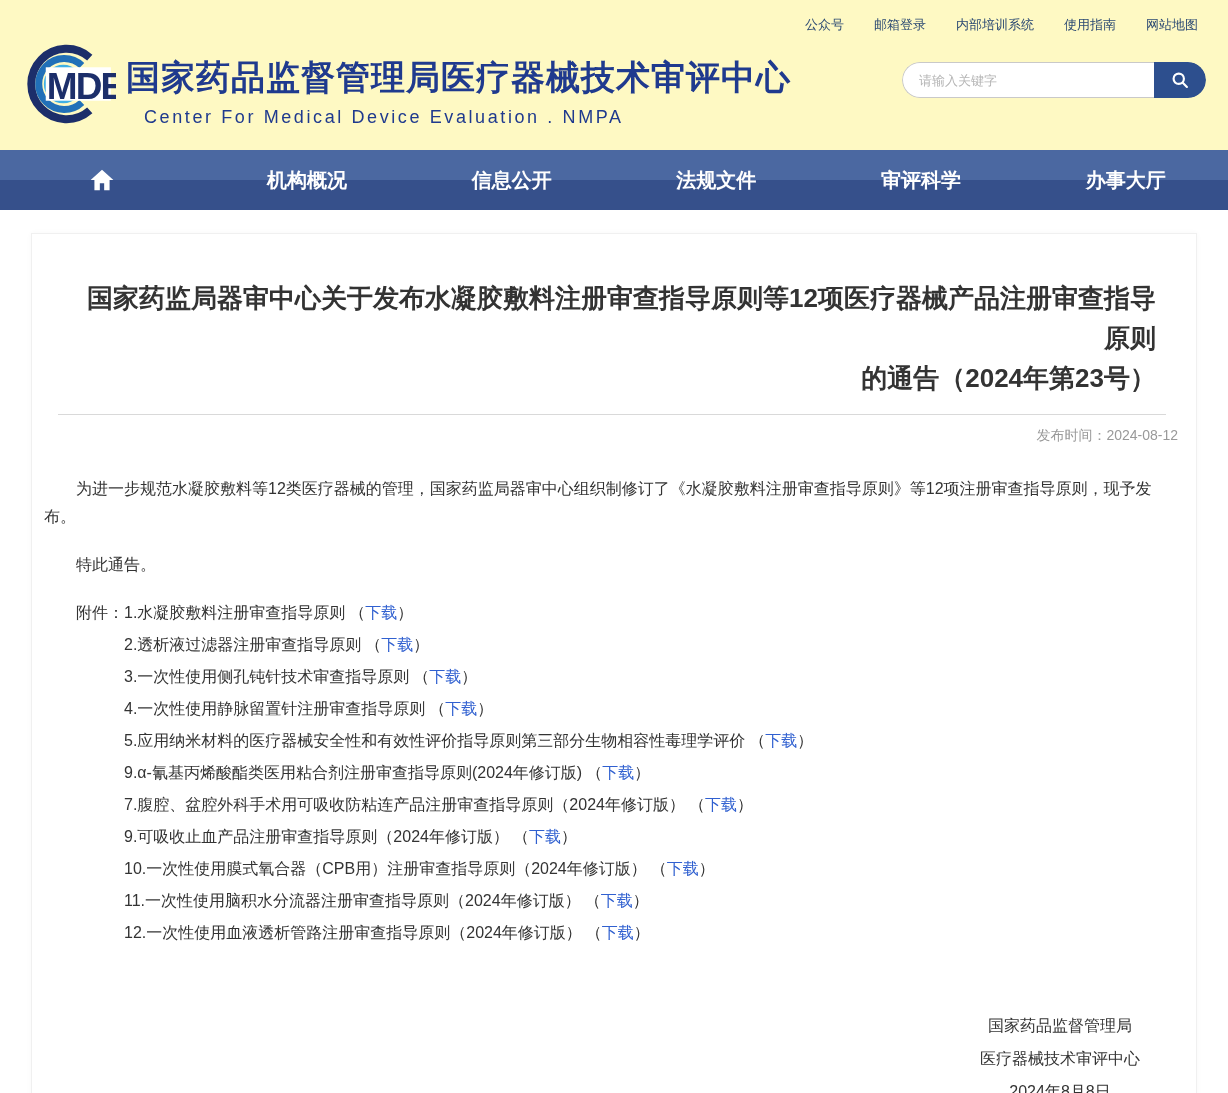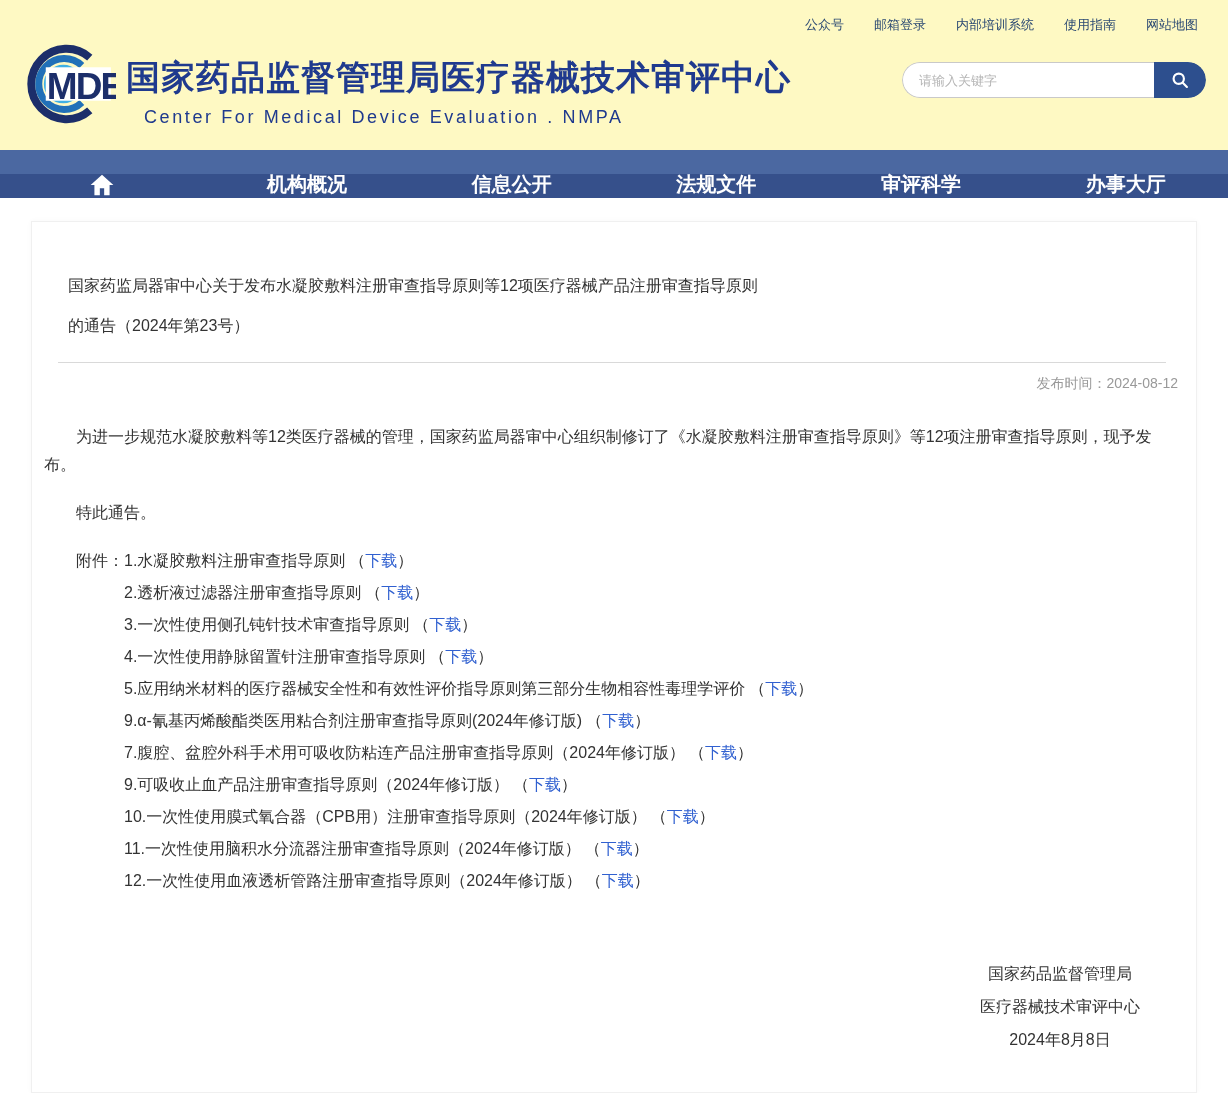--- a/index.html
+++ b/index.html
@@ -39,39 +39,39 @@
     border-radius:18px 0 0 18px; padding:16px 16px; font-size:13px; color:#333; outline:none;
   }
   .search-input::placeholder { color:#b5b5b5; }
   .search-btn {
     width:52px; height:36px; border:none; background:#2d4f8e; cursor:pointer;
     border-radius:0 18px 18px 0; display:flex; align-items:center; justify-content:center;
   }
 
   
   .nav {
-    height:48px; display:flex; align-items:flex-end;
+    height:60px; display:flex; align-items:center;
     background:linear-gradient(to bottom,#4b68a1 0%,#4b68a1 50%,#36508b 50%,#36508b 100%);
   }
   .nav-item {
     flex:1; display:flex; align-items:center; justify-content:center;
     color:#fff; font-size:20px; font-weight:bold; cursor:pointer;
   }
 
   
   .panel {
     margin:23px 31px 6px 31px;
     border:1px solid #f0f0f0;
     box-shadow:0 0 6px rgba(0,0,0,0.03);
     padding:44px 16px 36px 12px;
     min-height:830px;
     background:#fff;
   }
   .article-title {
-    text-align:left; font-size:16px; font-weight:normal; color:#333;
+    text-align:right; font-size:26px; font-weight:bold; color:#333;
     line-height:40px; padding:0 24px;
   }
   .title-sep { border-bottom:1px solid #d9d9d9; margin:16px 14px 0 14px; }
   .publish-line {
     text-align:right; color:#999; font-size:14px; margin:12px 2px 0 0;
   }
   .article-body { font-size:16px; line-height:28px; color:#333; margin-top:30px; }
   .para { text-indent:2em; }
   .para + .para { margin-top:20px; }
 

